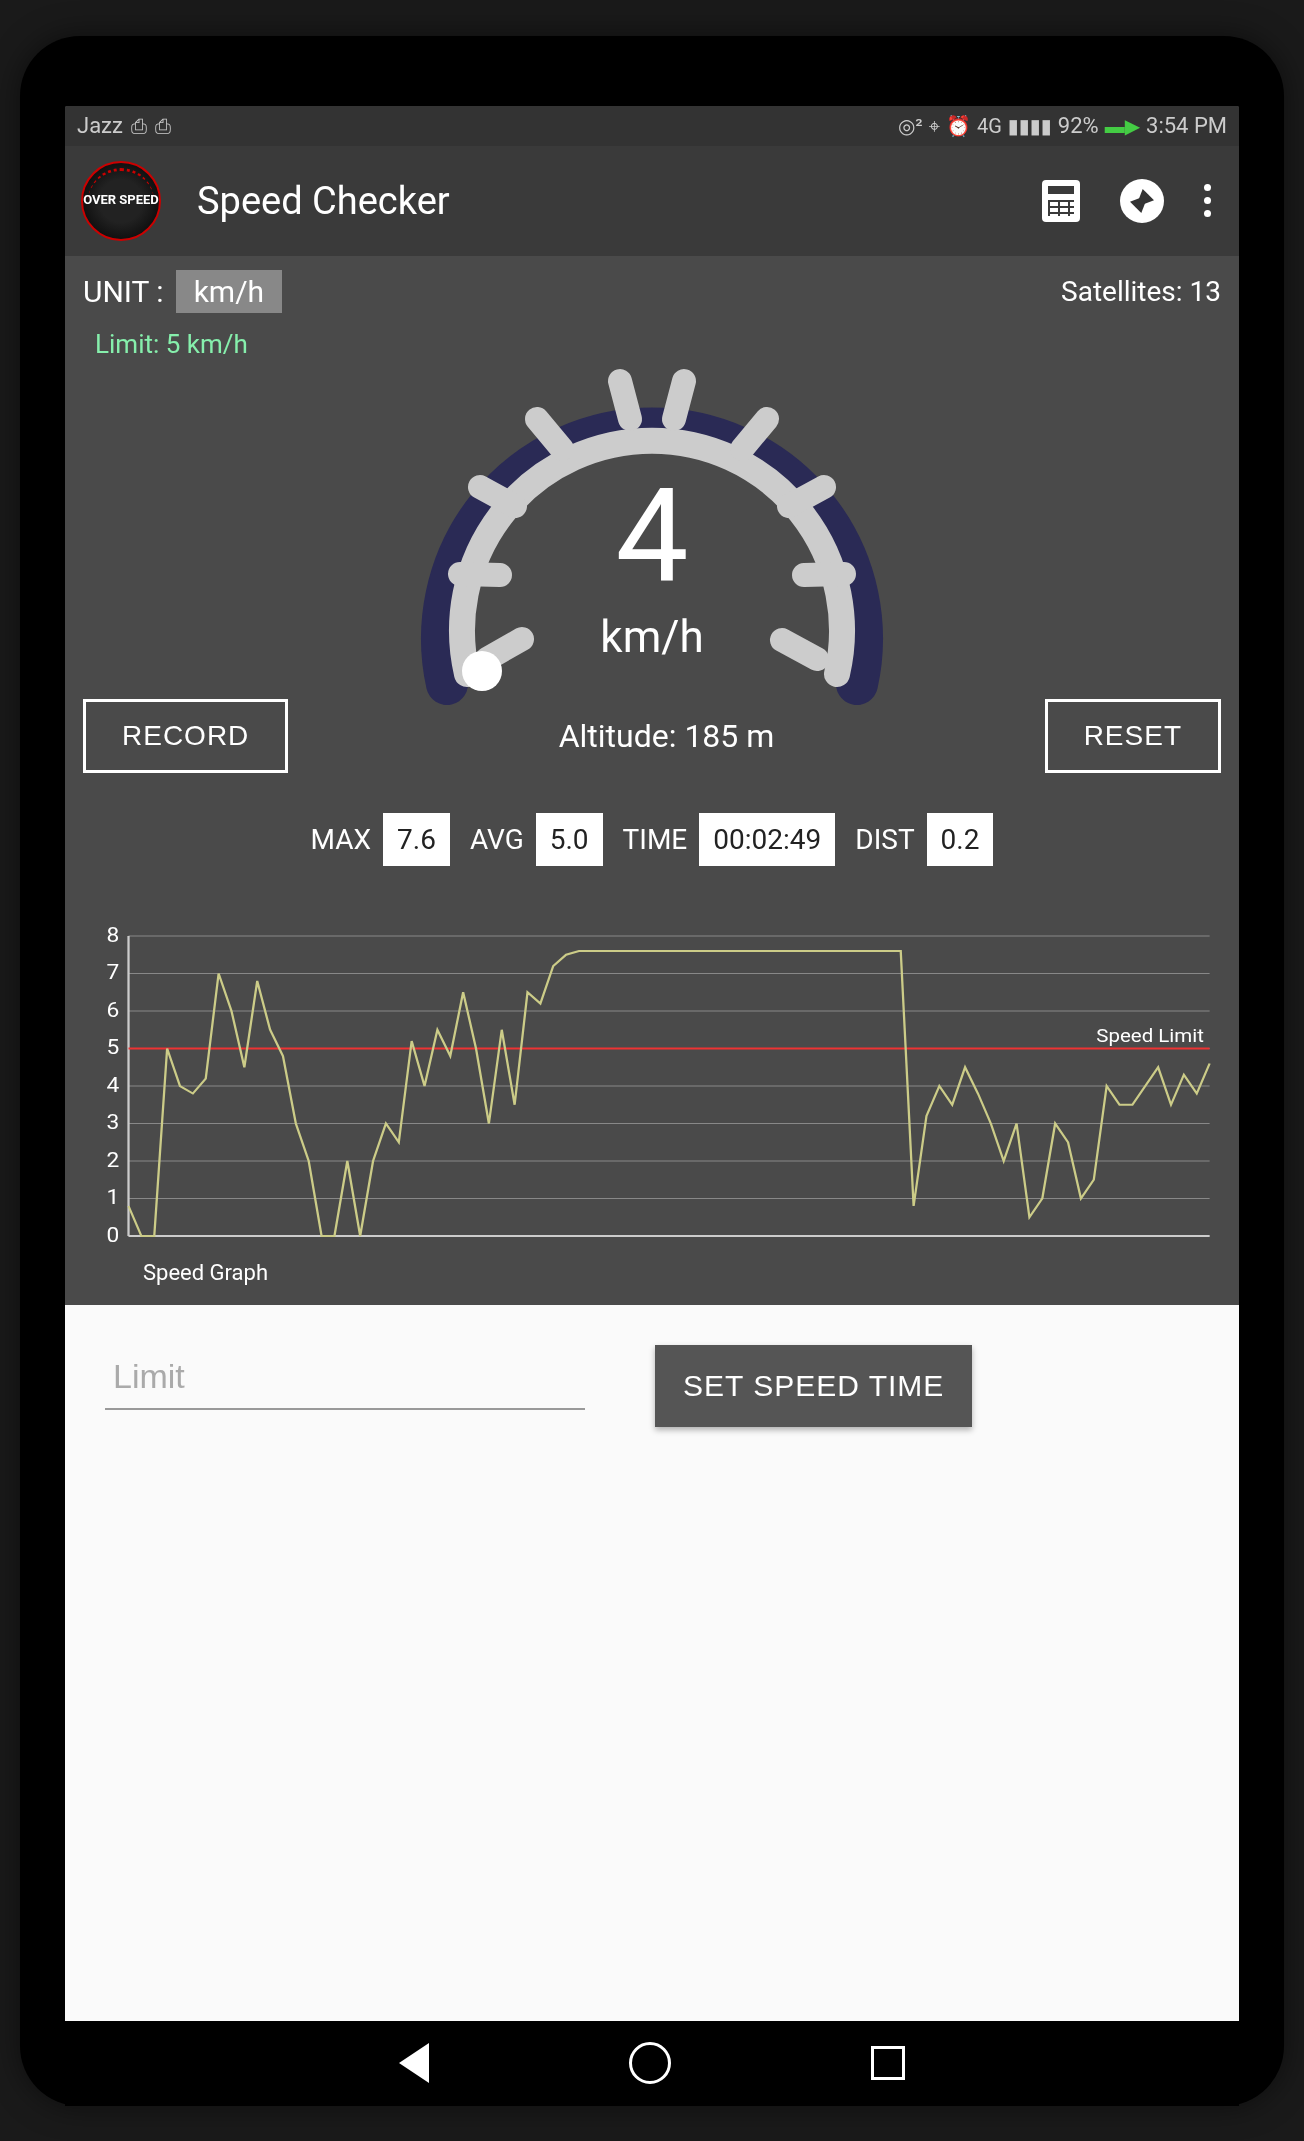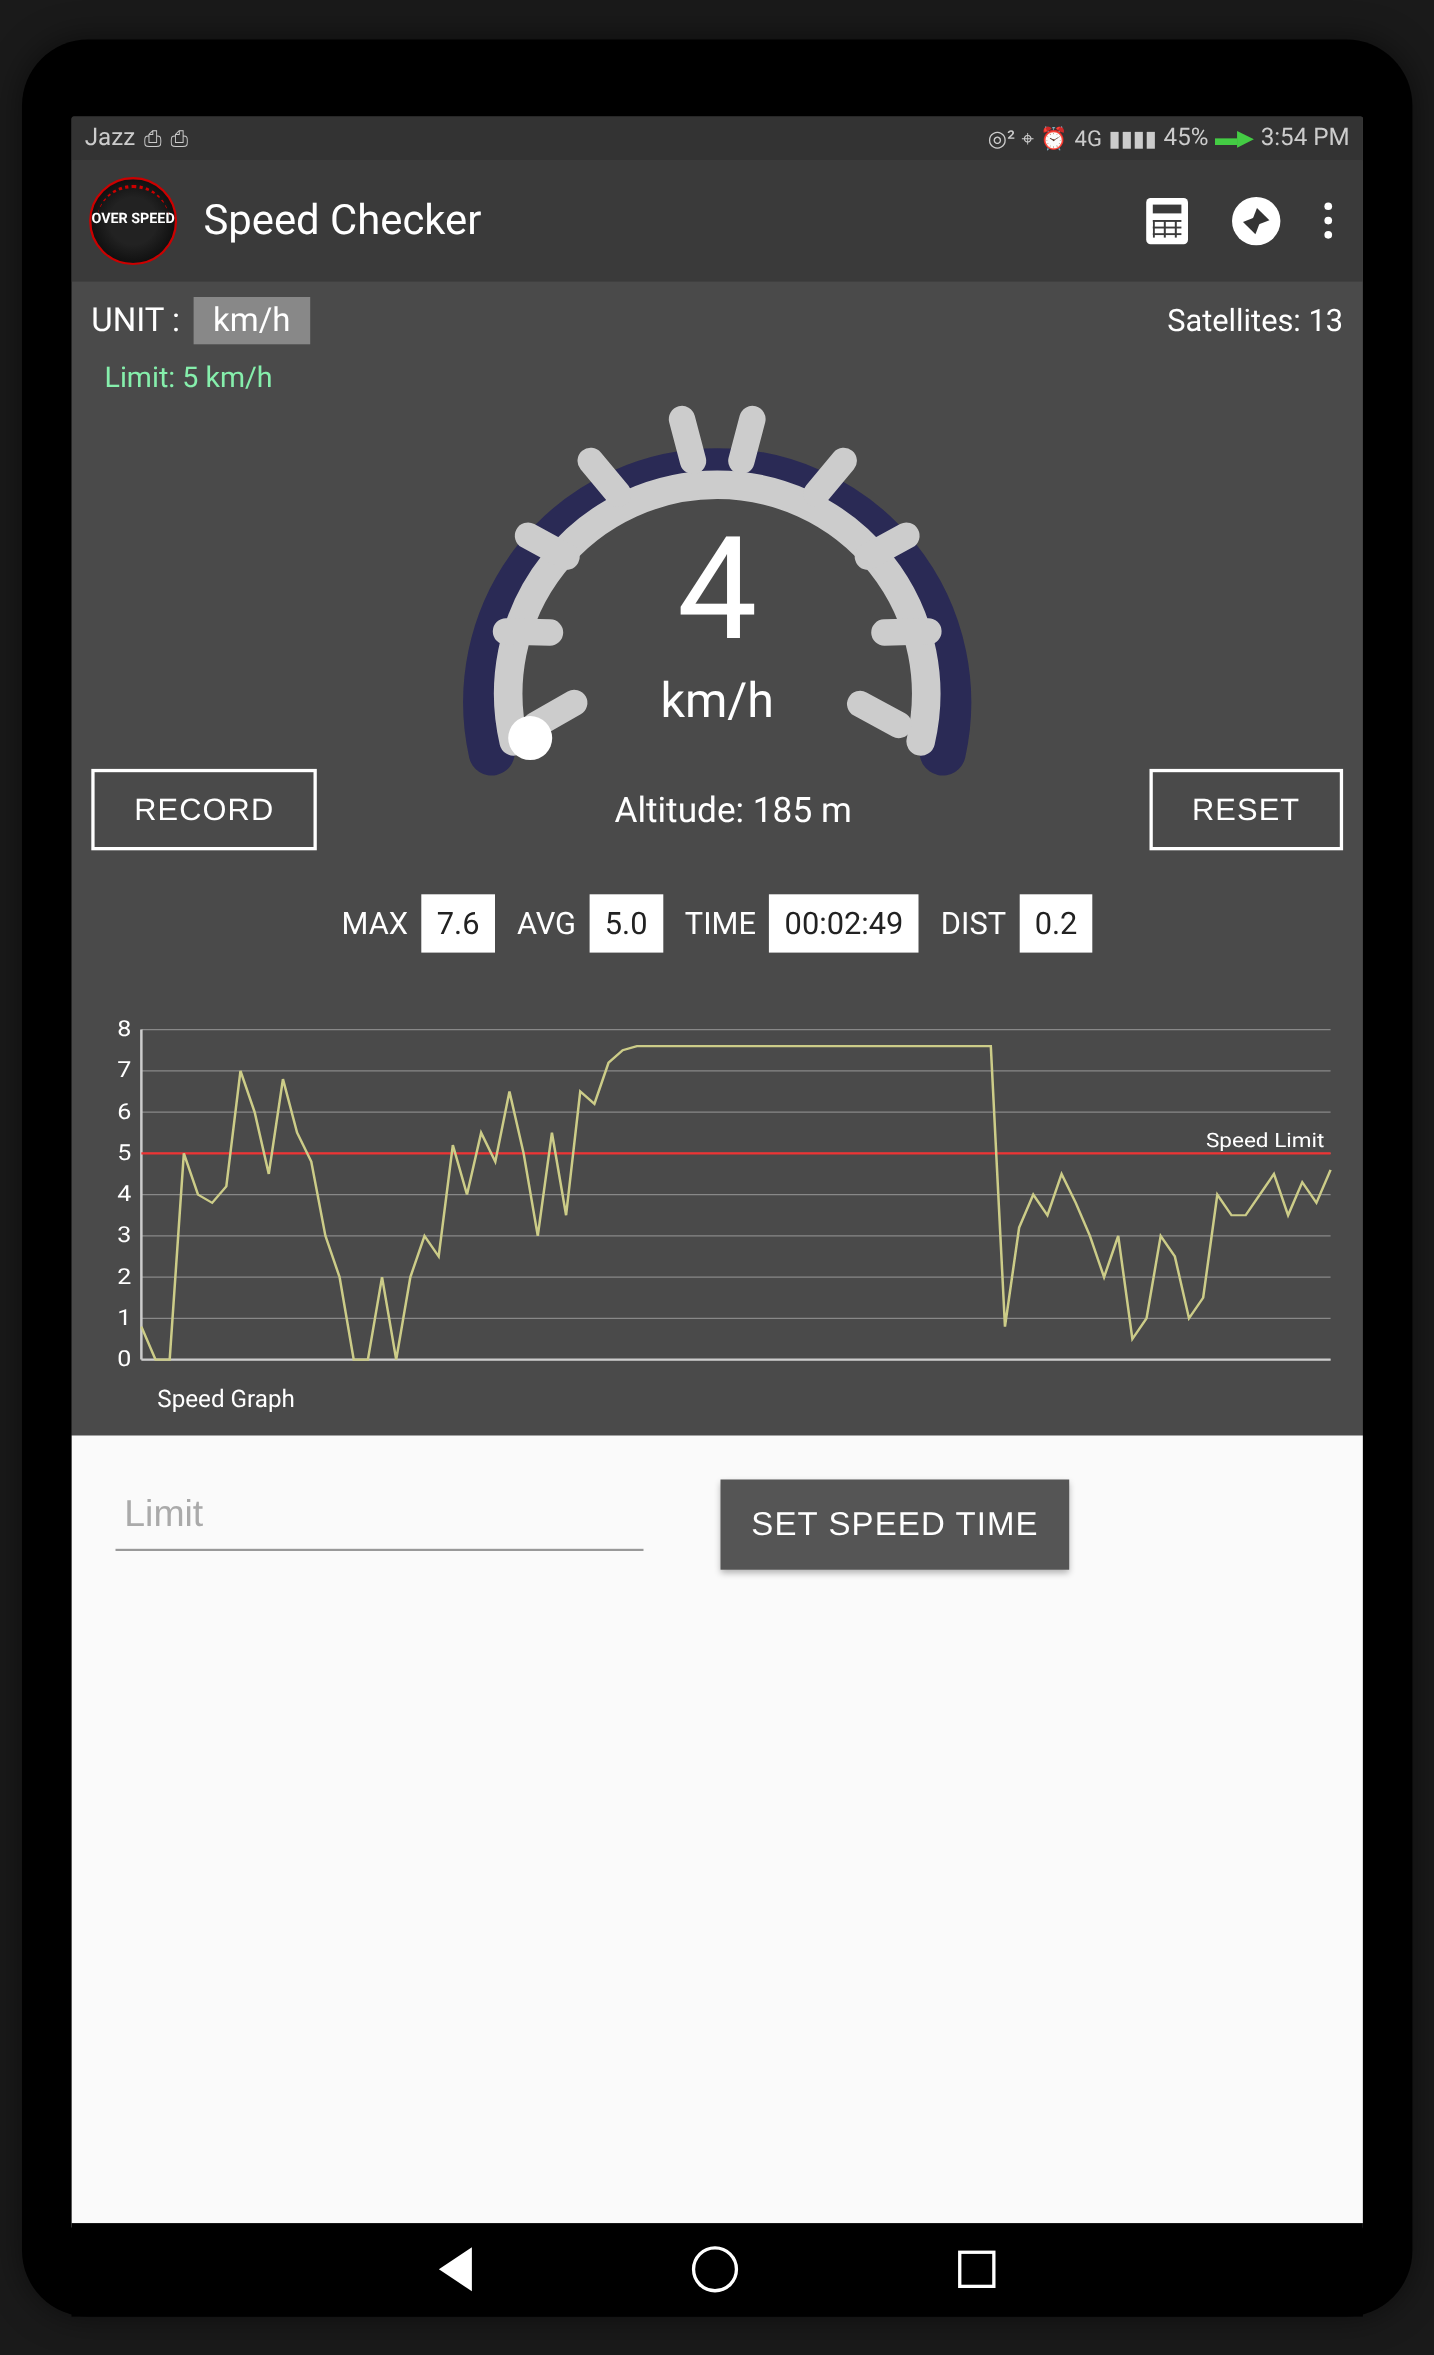--- a/index.html
+++ b/index.html
@@ -42,21 +42,21 @@
     .status-left { display: flex; align-items: center; gap: 8px; }
     .status-right { display: flex; align-items: center; gap: 6px; }
     .status-icon { font-size: 20px; }
     
     .app-bar {
       height: 110px;
       background: #3a3a3a;
       display: flex;
       align-items: center;
       padding: 0 16px;
-      gap: 24px;
+      gap: 36px;
     }
     .app-logo {
       width: 80px;
       height: 80px;
       border-radius: 50%;
       background: radial-gradient(circle, #222 40%, #000 100%);
       border: 2px solid #c00;
       display: flex;
       align-items: center;
       justify-content: center;
@@ -332,21 +332,21 @@
         <span>Jazz</span>
         <span class="status-icon">⎙</span>
         <span class="status-icon">⎙</span>
       </div>
       <div class="status-right">
         <span class="status-icon">◎²</span>
         <span class="status-icon">⌖</span>
         <span class="status-icon">⏰</span>
         <span class="status-icon">4G</span>
         <span class="status-icon">▮▮▮▮</span>
-        <span>45%</span>
+        <span>92%</span>
         <span class="status-icon" style="color:#4c4">▬▶</span>
         <span>3:54 PM</span>
       </div>
     </div>
 
     <div class="app-bar">
       <div class="app-logo">
         <span style="font-size:13px;font-weight:bold">OVER SPEED</span>
       </div>
       <div class="app-title">Speed Checker</div>

